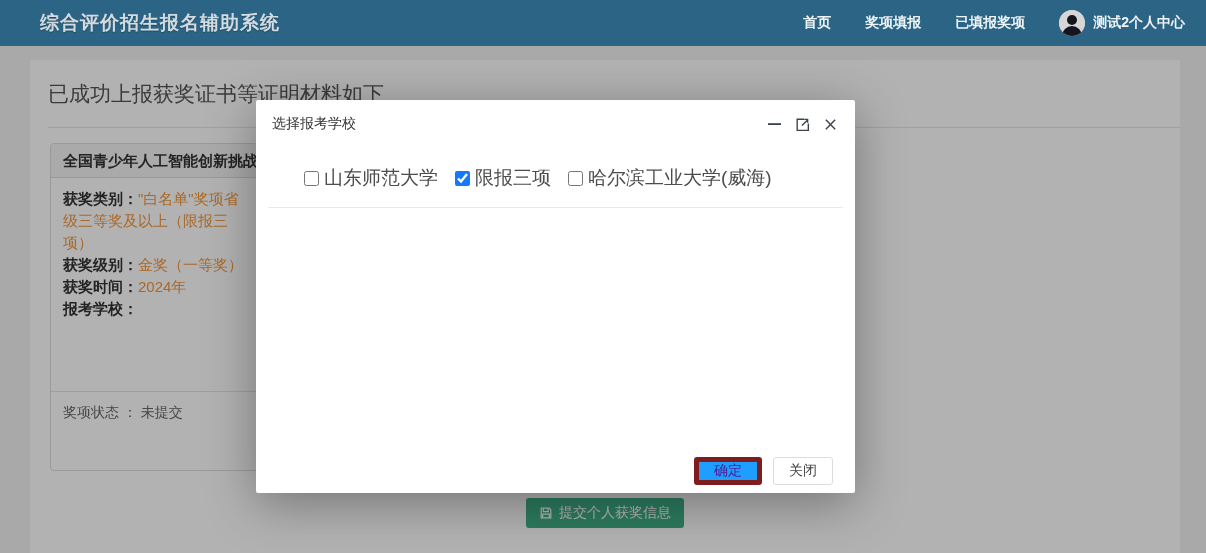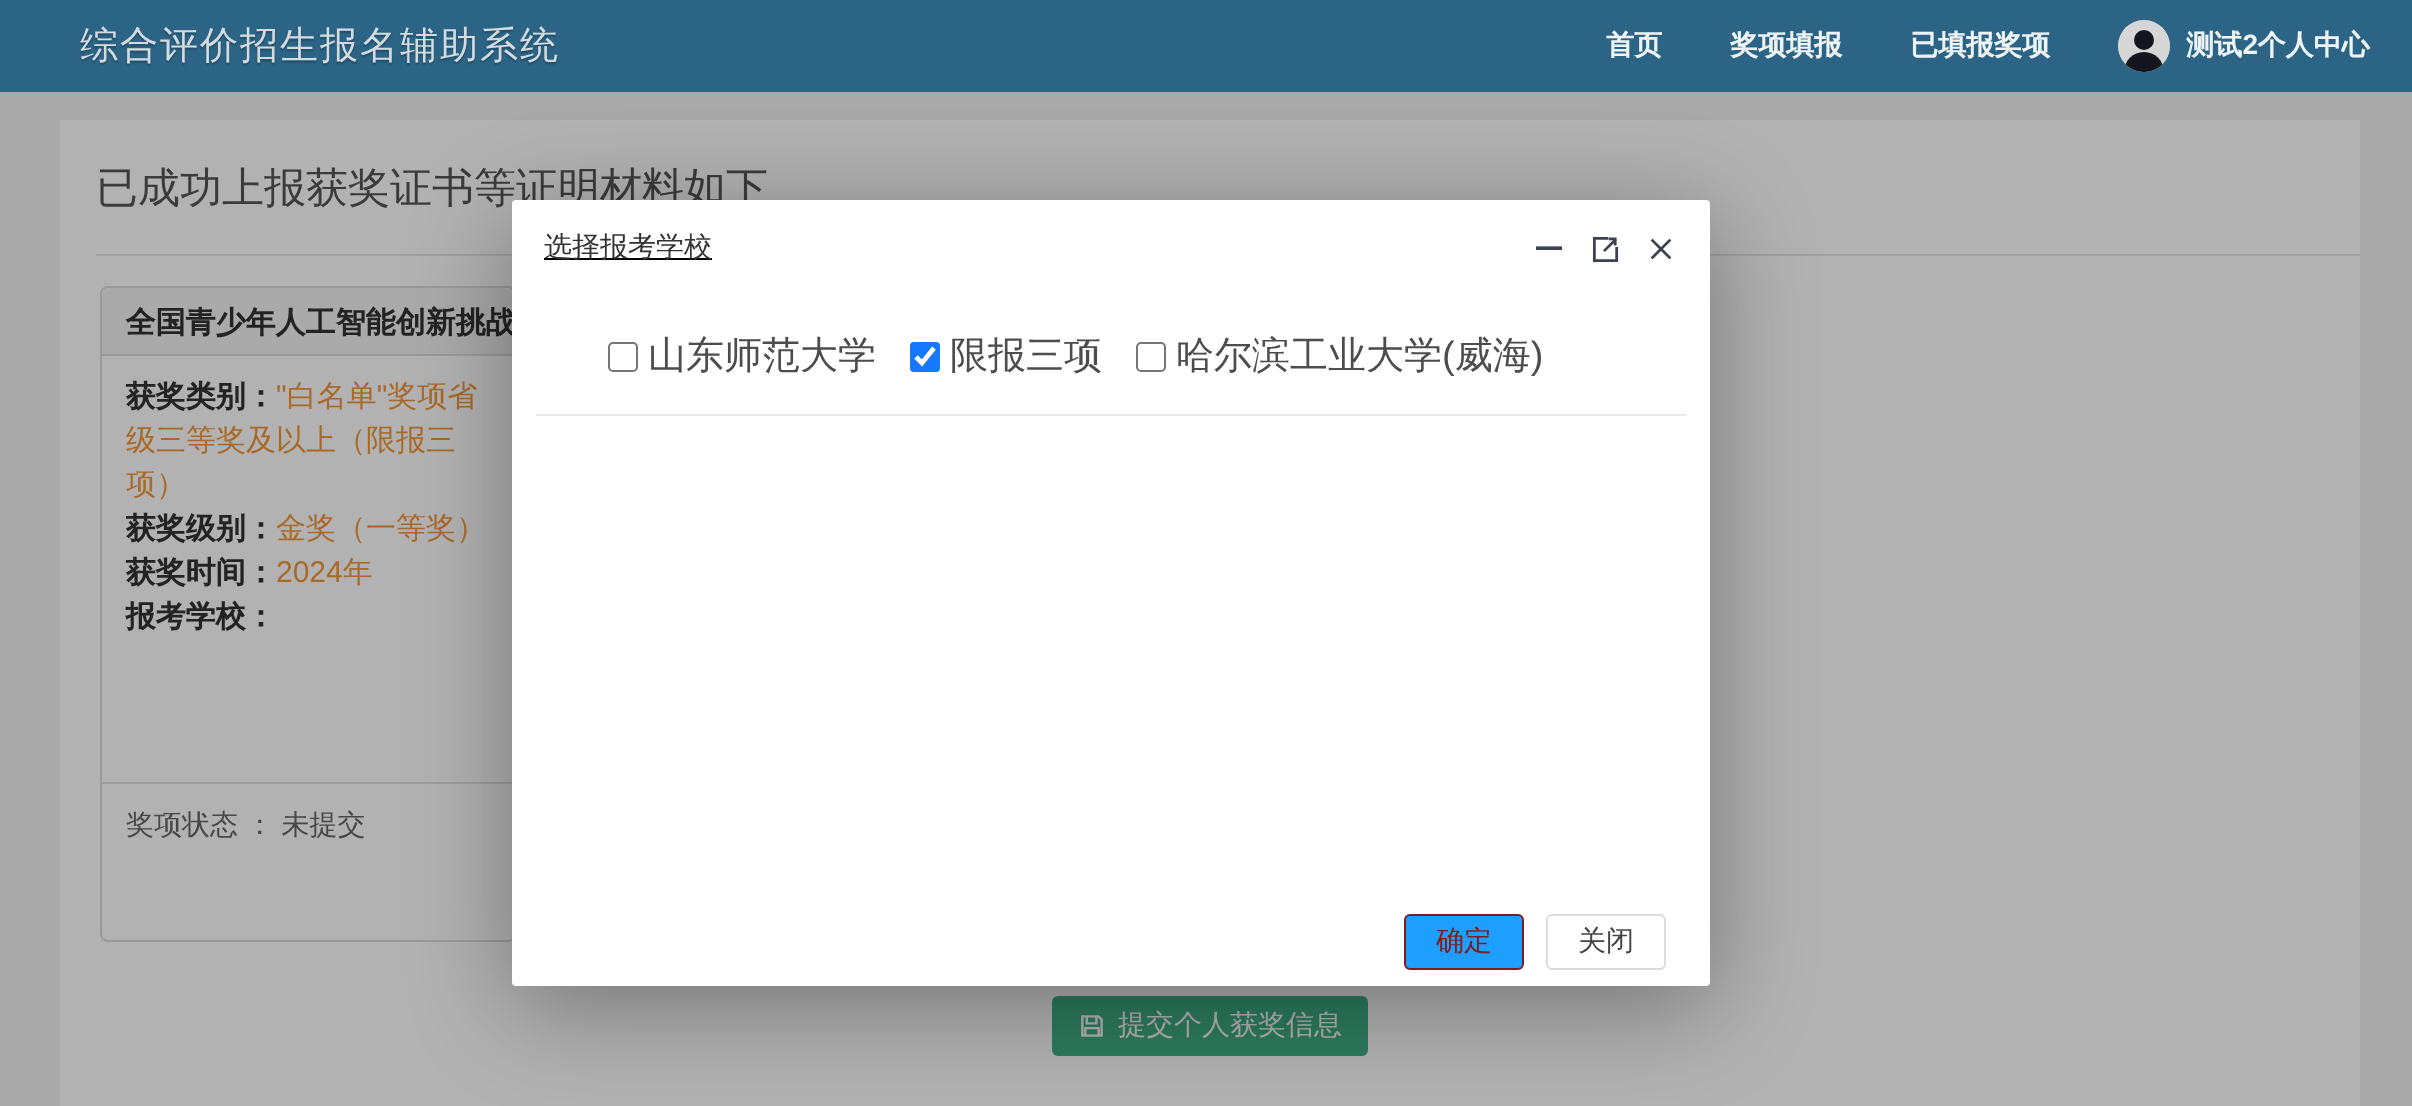--- a/index.html
+++ b/index.html
@@ -12,21 +12,21 @@
 
   
   .navbar {
     position: absolute; left: 0; top: 0; right: 0; height: 46px;
     background: #2b6485;
     display: flex; align-items: center;
     padding: 0 21px 0 40px;
     z-index: 100;
   }
   .brand {
-    font-size: 19px; font-weight: normal; color: #d3dbe0;
+    font-size: 19px; font-weight: bold; color: #d3dbe0;
     text-shadow: 0 1px 1px rgba(0,0,0,.25);
     letter-spacing: 1px;
   }
   .nav-right {
     margin-left: auto; display: flex; align-items: center; gap: 34px;
   }
   .nav-item {
     color: #eef3f5; font-size: 14px; font-weight: bold; cursor: pointer;
     white-space: nowrap;
   }
@@ -92,21 +92,21 @@
     position: absolute; left: 0; right: 0; top: 46px; bottom: 0;
     background: rgba(0,0,0,0.30); z-index: 200;
   }
   .modal {
     position: absolute; left: 256px; top: 100px; width: 599px; height: 393px;
     background: #fff; border-radius: 2px; z-index: 300;
     box-shadow: 0 10px 50px rgba(0,0,0,0.35);
   }
   .modal-header {
     height: 48px; padding: 0 16px;
-    display: flex; align-items: center; text-decoration: underline;
+    display: flex; align-items: center;
   }
   .modal-title { font-size: 14px; color: #333; }
   .modal-controls {
     margin-left: auto; display: flex; align-items: center; gap: 11px;
   }
   .win-btn {
     width: 17px; height: 17px; display: flex; align-items: center;
     justify-content: center; cursor: pointer; color: #3c4150;
   }
   .options-row {
@@ -118,21 +118,21 @@
     width: 15px; height: 15px; accent-color: #1677ff; cursor: pointer;
   }
   .option .opt-label { font-size: 19px; color: #4d4d4d; white-space: nowrap; }
   .options-divider { margin: 0 12px; border-top: 1px solid #eaeaea; }
   .modal-footer {
     position: absolute; right: 22px; bottom: 8px;
     display: flex; gap: 11px;
   }
   .btn { height: 28px; border-radius: 3px; font-size: 14px; cursor: pointer;
          padding: 0 15px; font-family: inherit; }
-  .btn-primary { background: #1e9fff; border: 1px solid #7f1d1d; color: #7f1d1d; }
+  .btn-primary { background: #1e9fff; border: 5px solid #7f1d1d; color: #4c1d95; }
   .btn-default { background: #fff; border: 1px solid #dcdcdc; color: #444; }
 </style>
 </head>
 <body>
 
 <div class="navbar">
   <div class="brand">综合评价招生报名辅助系统</div>
   <div class="nav-right">
     <div class="nav-item">首页</div>
     <div class="nav-item">奖项填报</div>

